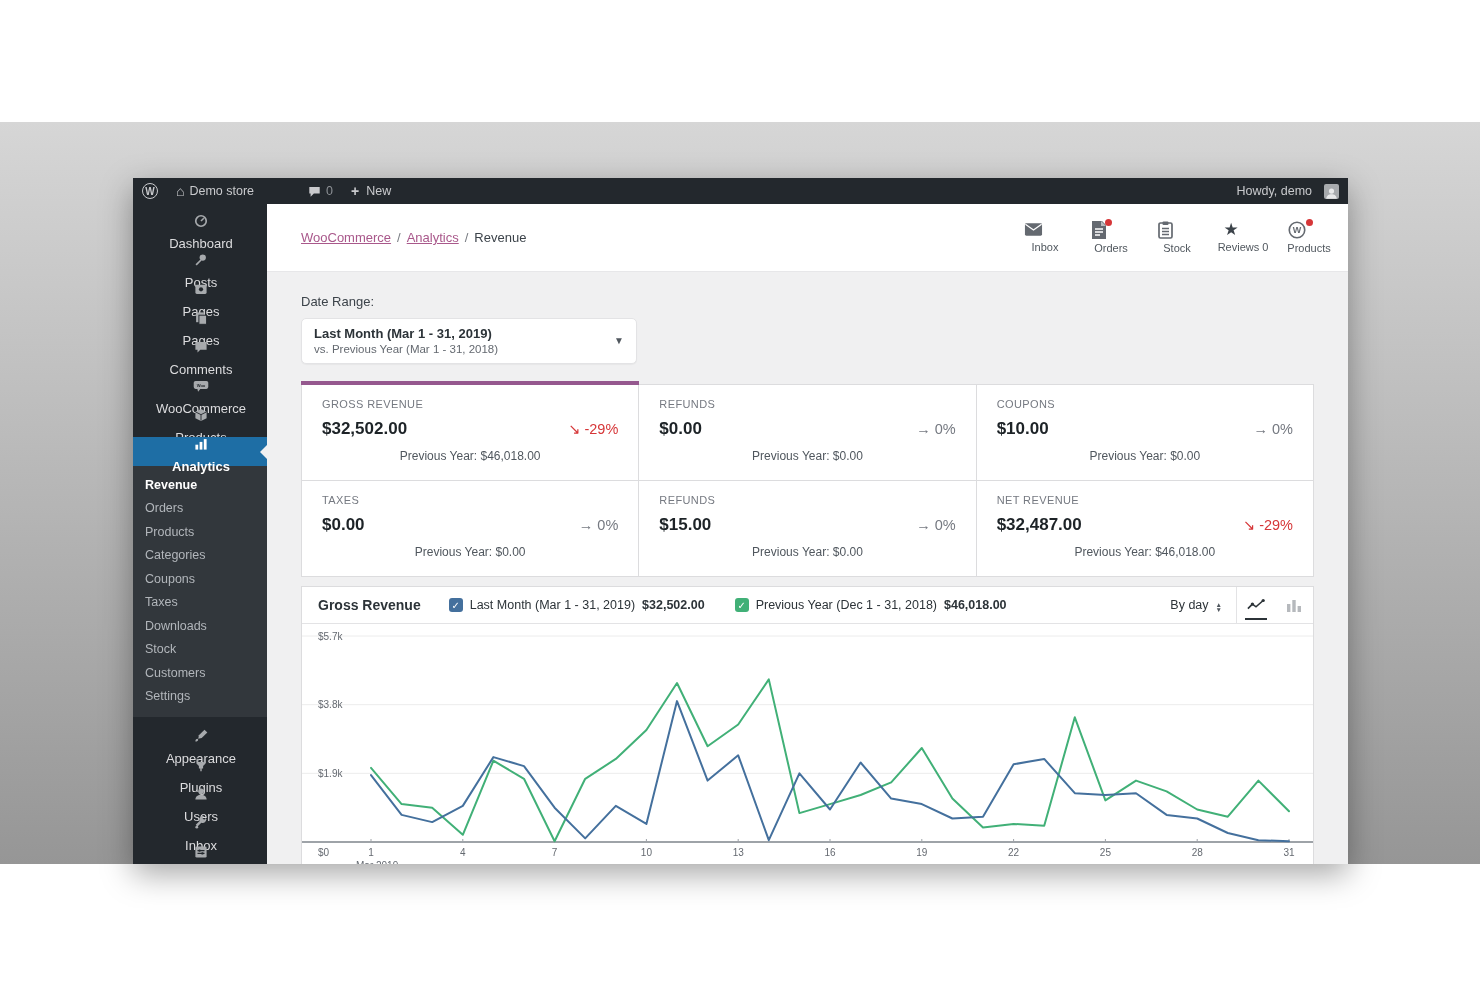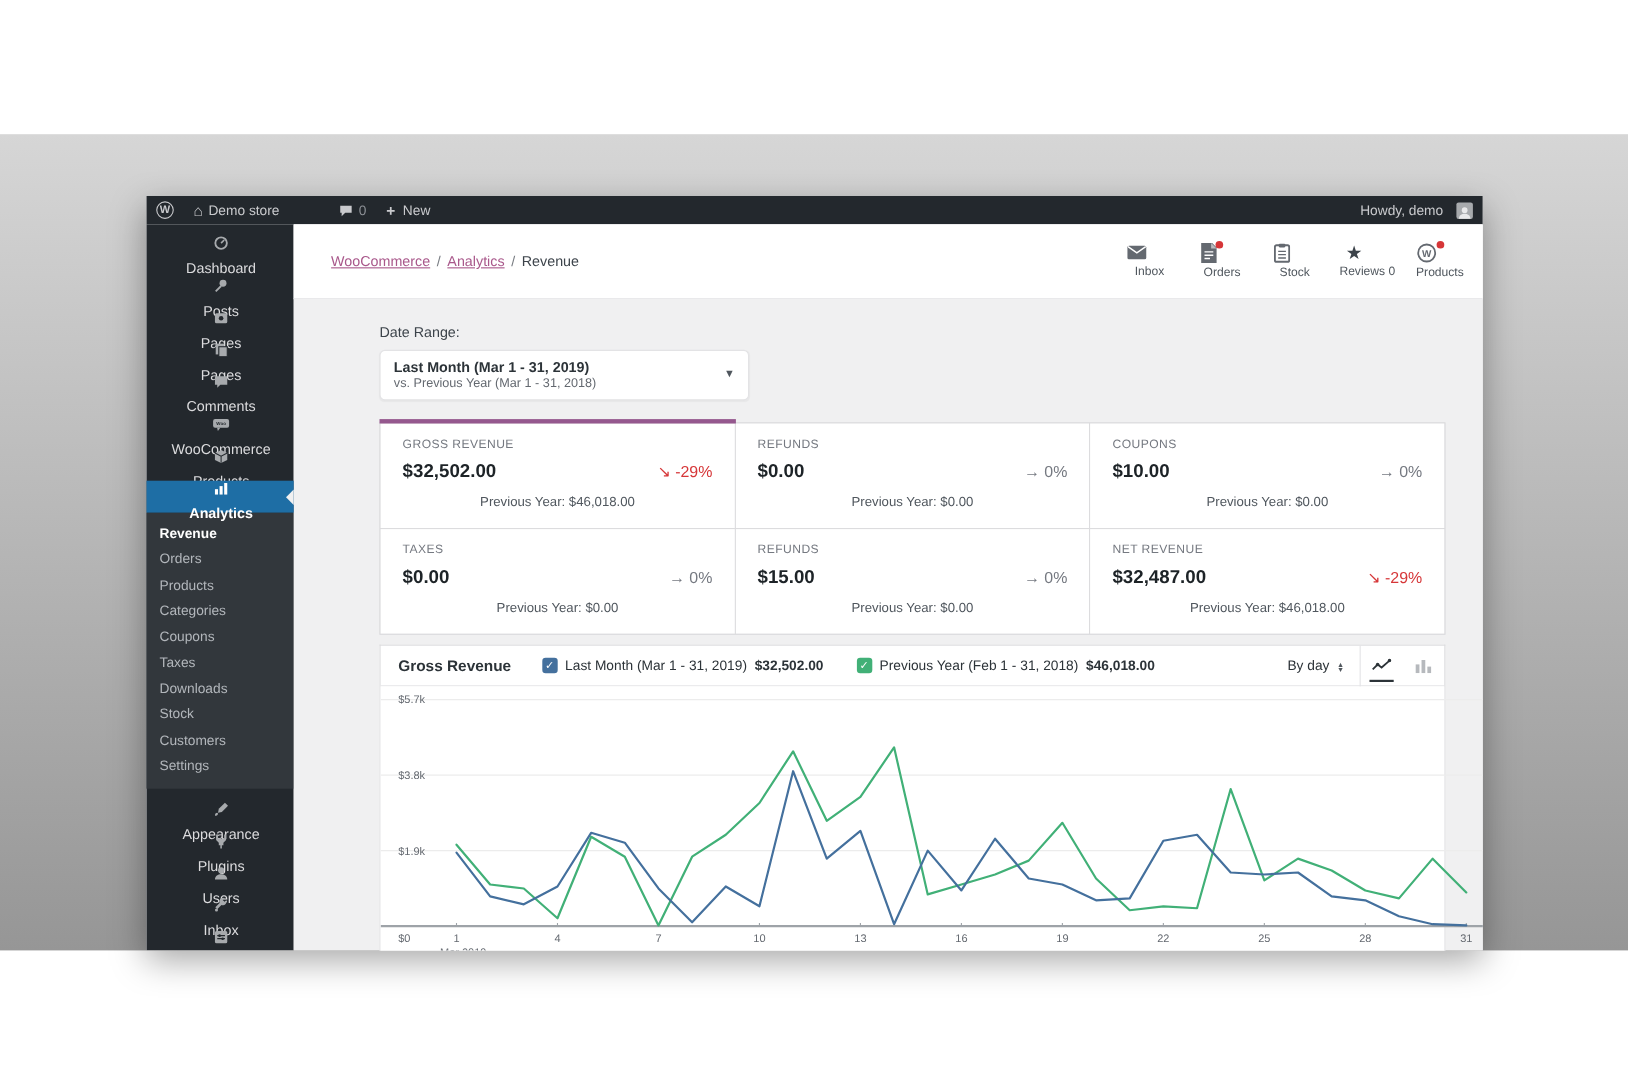--- a/index.html
+++ b/index.html
@@ -54,21 +54,21 @@
   .crumb-sep { color:#787c82; }
   .activity { margin-left:auto; display:flex; align-items:flex-start; gap:8px; }
   .act-item { width:58px; display:flex; flex-direction:column; align-items:center; gap:3px;
     cursor:pointer; position:relative; }
   .act-item svg, .act-item .act-glyph { color:#50575e; }
   .act-glyph { font-size:17px; line-height:17px; }
   .act-label { font-size:11px; color:#50575e; white-space:nowrap;margin-left:24px; }
   .badge-dot { position:absolute; top:-2px; right:16px; width:7px; height:7px;
     border-radius:50%; background:var(--alert); }
 
-  .body { padding:22px 34px 16px 34px; flex:1 1 auto; min-height:0;margin-left:44px; }
+  .body { padding:22px 34px 16px 34px; flex:1 1 auto; min-height:0; }
   .dr-label { font-size:13px; color:#3c434a; margin-bottom:9px; }
   .dr-select { width:336px; background:#fff; border:1px solid #e3e3e5; border-radius:5px;
     padding:7px 12px 8px 12px; display:flex; align-items:center; cursor:pointer;
     box-shadow:0 1px 1px rgba(0,0,0,.04); }
   .dr-main { font-size:13px; font-weight:bold; color:#2c3338; }
   .dr-sub { font-size:11.5px; color:#646970; margin-top:2px;text-align:right; }
   .dr-caret { margin-left:auto; color:#50575e; font-size:10px; }
 
   
   .stats { margin-top:20px; position:relative; display:grid; grid-template-columns:1fr 1fr 1fr;
@@ -372,21 +372,21 @@
           <div class="chart-card">
             <div class="chart-head">
               <span class="chart-title">Gross Revenue</span>
               <div class="legend-item">
                 <span class="series-check" style="background: rgb(68, 112, 157);">✓</span>
                 <span>Last Month (Mar 1 - 31, 2019)</span>
                 <span class="legend-total">$32,502.00</span>
               </div>
               <div class="legend-item">
                 <span class="series-check" style="background: rgb(65, 176, 119);">✓</span>
-                <span>Previous Year (Feb 1 - 31, 2018)</span>
+                <span>Previous Year (Dec 1 - 31, 2018)</span>
                 <span class="legend-total">$46,018.00</span>
               </div>
               <div class="interval">
                 <span>By day</span>
                 <span class="sort-glyph">
                     <span>▲</span>
                     <span>▼</span>
                   </span>
               </div>
               <div class="head-div"></div>

